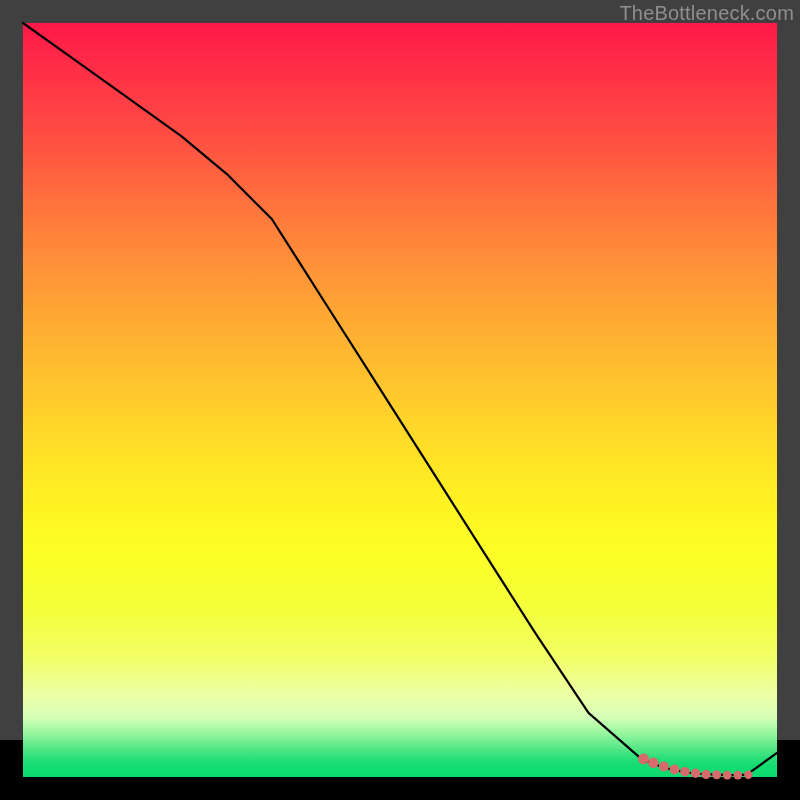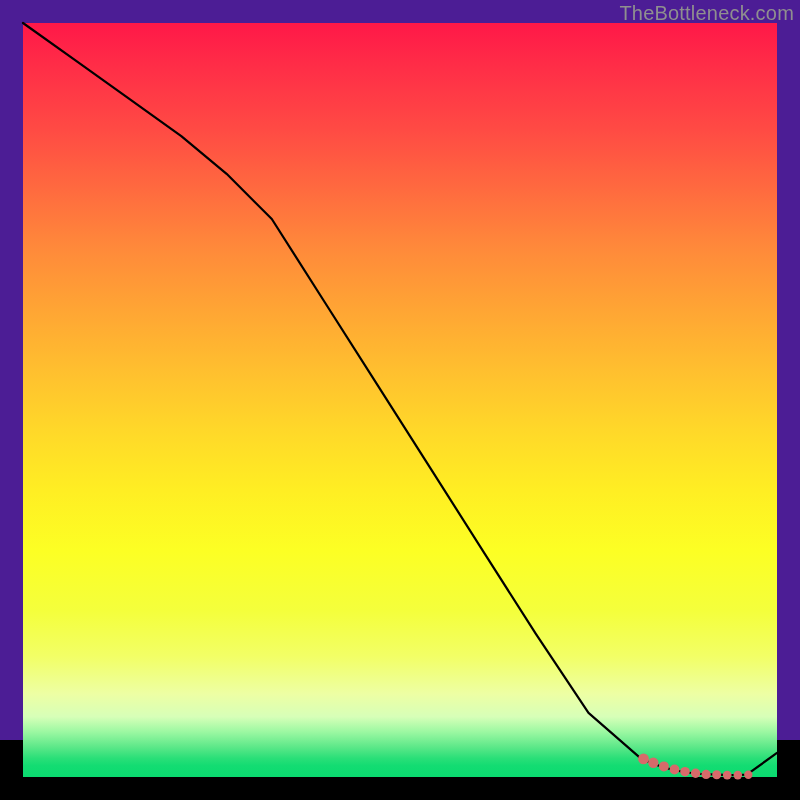--- a/index.html
+++ b/index.html
@@ -8,21 +8,21 @@
     width: 800px;
     height: 800px;
     background: #000;
     overflow: hidden;
     font-family: Arial, Helvetica, sans-serif;
   }
   .stage {
     position: relative;
     width: 800px;
     height: 740px;
-    background: #4c1d95;
+    background: #404040;
   }
   .plot {
     position: absolute;
     left: 23px;
     top: 23px;
     width: 754px;
     height: 754px;
     
     background: linear-gradient(
       to bottom,

